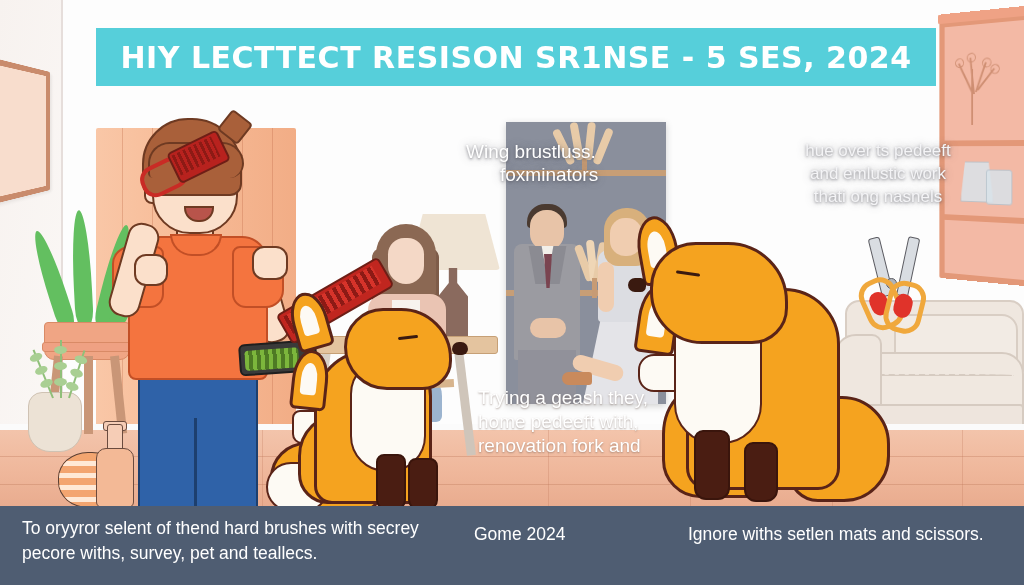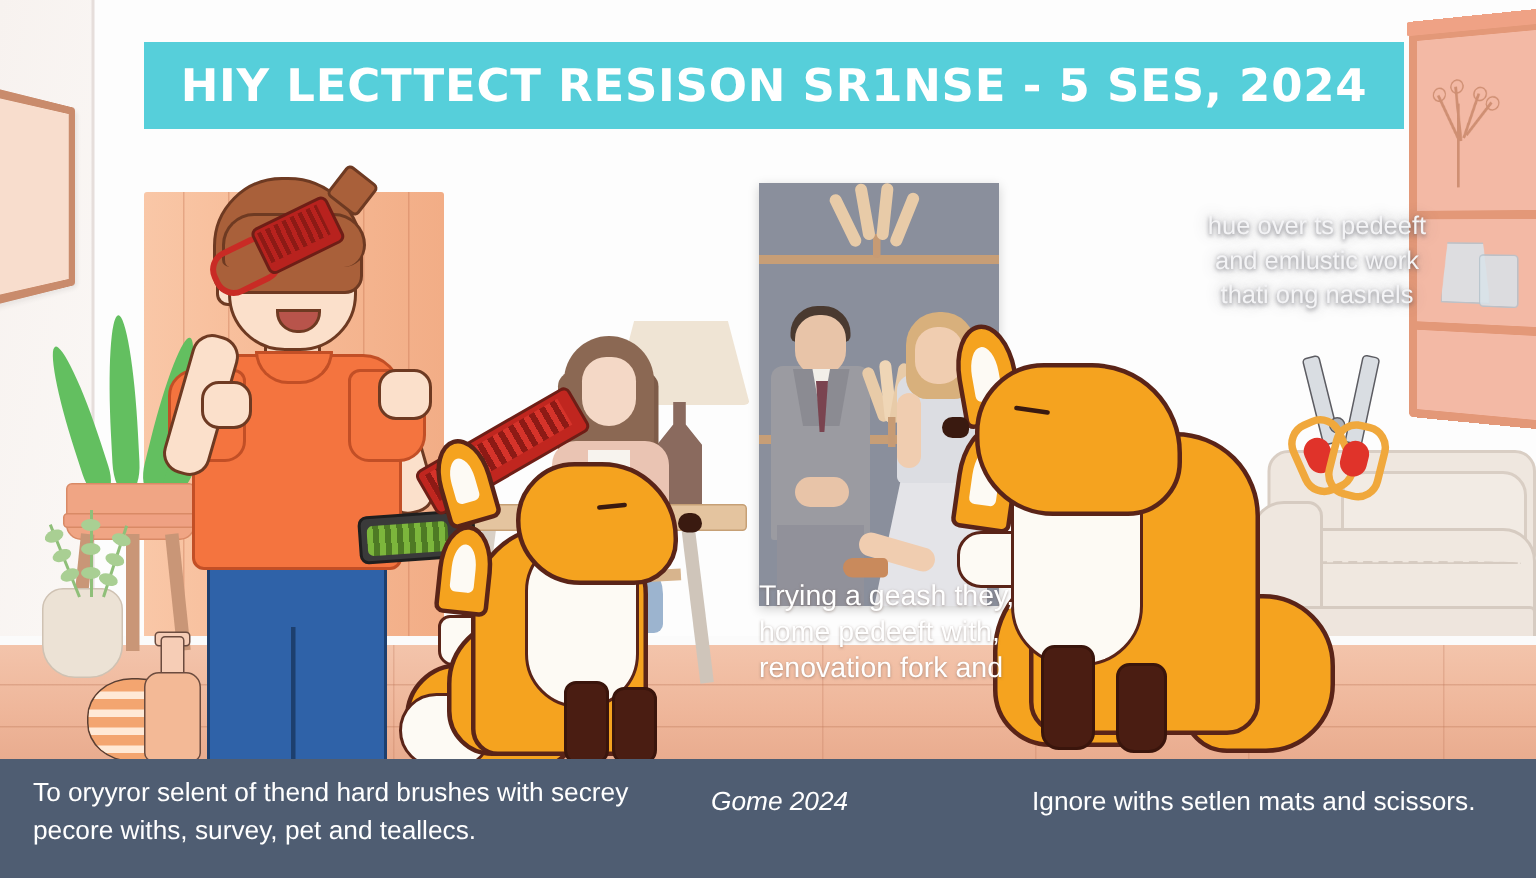--- a/index.html
+++ b/index.html
@@ -226,27 +226,27 @@
     background:#56cfda;display:flex;align-items:center;justify-content:center;}
   .title-banner .t{color:#ffffff;font-weight:bold;font-size:30px;letter-spacing:.5px;
     font-family:"DejaVu Sans",sans-serif;text-align:center;white-space:nowrap;}
 
   .overlay-text{position:absolute;color:#ffffff;font-size:19px;line-height:1.22;
     text-shadow:0 1px 3px rgba(70,70,80,.65),0 0 10px rgba(90,90,100,.45);}
 
   #ov-mid-top{left:466px;top:140px;width:212px;font-size:19px;text-align:left;}
   #ov-mid-top .l2{display:block;margin-left:34px;}
   #ov-right-top{left:758px;top:140px;width:240px;text-align:center;font-size:17px;line-height:1.35;color:#f4f4f6;}
-  #ov-mid-low{left:506px;top:386px;width:186px;font-size:19px;line-height:1.26;color:#ffffff;
+  #ov-mid-low{left:478px;top:386px;width:186px;font-size:19px;line-height:1.26;color:#ffffff;
     text-shadow:0 1px 2px rgba(110,90,80,.55);}
 
   .caption-bar{position:absolute;left:0;top:506px;width:1024px;height:79px;background:#4f5d72;}
   .caption{position:absolute;color:#ffffff;font-size:17.5px;line-height:1.45;}
   #cap-left{left:22px;top:516px;width:400px;}
-  #cap-mid{left:474px;top:522px;width:170px;font-style:italic;}
+  #cap-mid{left:474px;top:522px;width:170px;}
   #cap-right{left:688px;top:522px;width:320px;}
 </style>
 </head>
 <body>
 
 <div id="scene">
 
   <div class="wall-back"></div>
   <div class="wall-left"></div>
   <div class="wall-corner"></div>
@@ -500,20 +500,24 @@
     <div class="fx-body head"></div>
     <div class="snout"></div>
       <div class="nose" style="position:absolute;"></div>
     <div class="eye" style="position:absolute;"></div>
   </div>
 
   <div class="title-banner">
     <div class="t">HIY LECTTECT RESISON SR1NSE - 5 SES, 2024</div>
   </div>
 
+  <div class="overlay-text" id="ov-mid-top">
+    <span>Wing brustluss.</span>
+    <span class="l2">foxminators</span>
+  </div>
 
   <div class="overlay-text" id="ov-right-top">
     <div>hue over ts pedeeft</div>
     <div>and emlustic work</div>
     <div>thati ong nasnels</div>
   </div>
 
   <div class="overlay-text" id="ov-mid-low">
     <div>Trying a geash they,</div>
     <div>home pedeeft with,</div>

